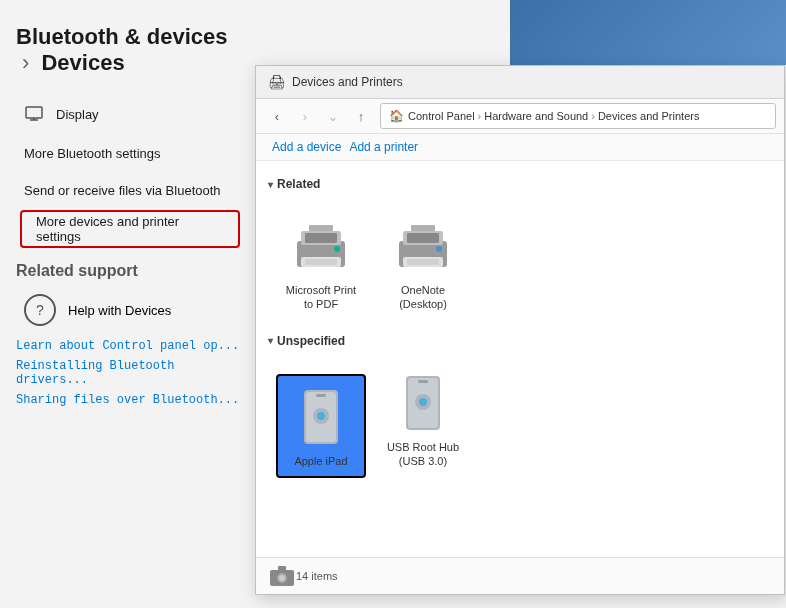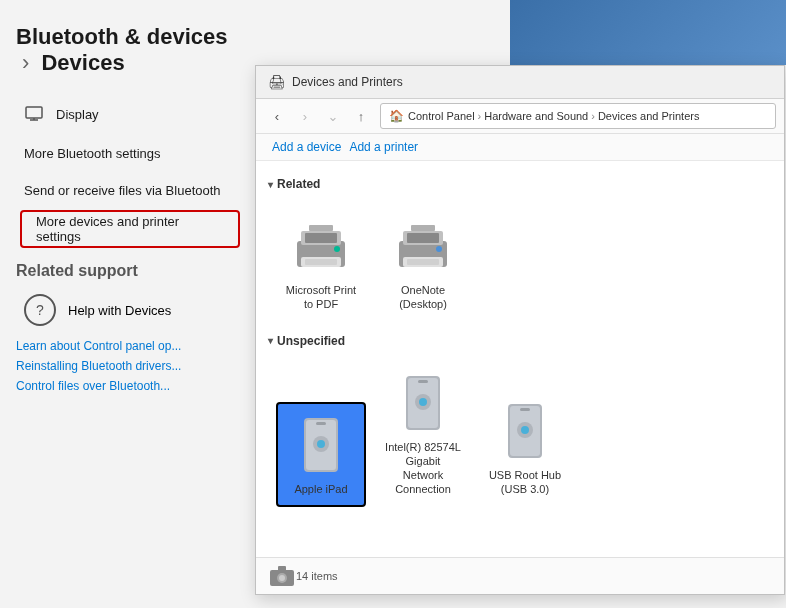--- a/index.html
+++ b/index.html
@@ -79,20 +79,21 @@
       color: #555;
       padding: 12px 16px 4px 16px;
     }
 
     .blue-link {
       color: #0078d4;
       font-size: 12px;
       padding: 3px 16px;
       cursor: pointer;
       display: block;
+      font-family: Liberation Mono, monospace;
     }
 
     .support-icon {
       width: 32px;
       height: 32px;
       border: 2px solid #555;
       border-radius: 50%;
       display: flex;
       align-items: center;
       justify-content: center;
@@ -343,21 +344,21 @@
 
   <div class="section-label">Related support</div>
 
   <div class="support-item">
     <div class="support-icon">?</div>
     <span>Help with Devices</span>
   </div>
 
   <a class="blue-link">Learn about Control panel op...</a>
   <a class="blue-link">Reinstalling Bluetooth drivers...</a>
-  <a class="blue-link">Control files over Bluetooth...</a>
+  <a class="blue-link">Sharing files over Bluetooth...</a>
 
 </div>
 
 <div class="devices-window">
 
   <div class="window-titlebar">
     <span class="window-title-icon">🖨</span>
     <span class="window-title-text">Devices and Printers</span>
   </div>
 
@@ -435,32 +436,20 @@
             <rect x="8" y="2" width="34" height="54" rx="4" fill="#b0b5bc"></rect>
             <rect x="10" y="4" width="30" height="50" rx="3" fill="#c8cdd4"></rect>
             <circle cx="25" cy="28" r="8" fill="#b0b5bc"></circle>
             <circle cx="25" cy="28" r="4" fill="#4ab0d9"></circle>
             <rect x="20" y="6" width="10" height="3" rx="1.5" fill="#9a9fa5"></rect>
           </svg>
         </div>
         <span class="device-label">Apple iPad</span>
       </div>
 
-      <div class="device-item">
-        <div class="device-icon">
-          <svg class="tower-svg" viewBox="0 0 50 60">
-            <rect x="8" y="2" width="34" height="54" rx="4" fill="#b0b5bc"></rect>
-            <rect x="10" y="4" width="30" height="50" rx="3" fill="#c8cdd4"></rect>
-            <circle cx="25" cy="28" r="8" fill="#b0b5bc"></circle>
-            <circle cx="25" cy="28" r="4" fill="#4ab0d9"></circle>
-            <rect x="20" y="6" width="10" height="3" rx="1.5" fill="#9a9fa5"></rect>
-          </svg>
-        </div>
-        <span class="device-label">Intel(R) 82574L<br>Gigabit Network<br>Connection</span>
-      </div>
 
 
       <div class="device-item">
         <div class="device-icon">
           <svg class="tower-svg" viewBox="0 0 50 60">
             <rect x="8" y="2" width="34" height="54" rx="4" fill="#b0b5bc"></rect>
             <rect x="10" y="4" width="30" height="50" rx="3" fill="#c8cdd4"></rect>
             <circle cx="25" cy="28" r="8" fill="#b0b5bc"></circle>
             <circle cx="25" cy="28" r="4" fill="#4ab0d9"></circle>
             <rect x="20" y="6" width="10" height="3" rx="1.5" fill="#9a9fa5"></rect>

